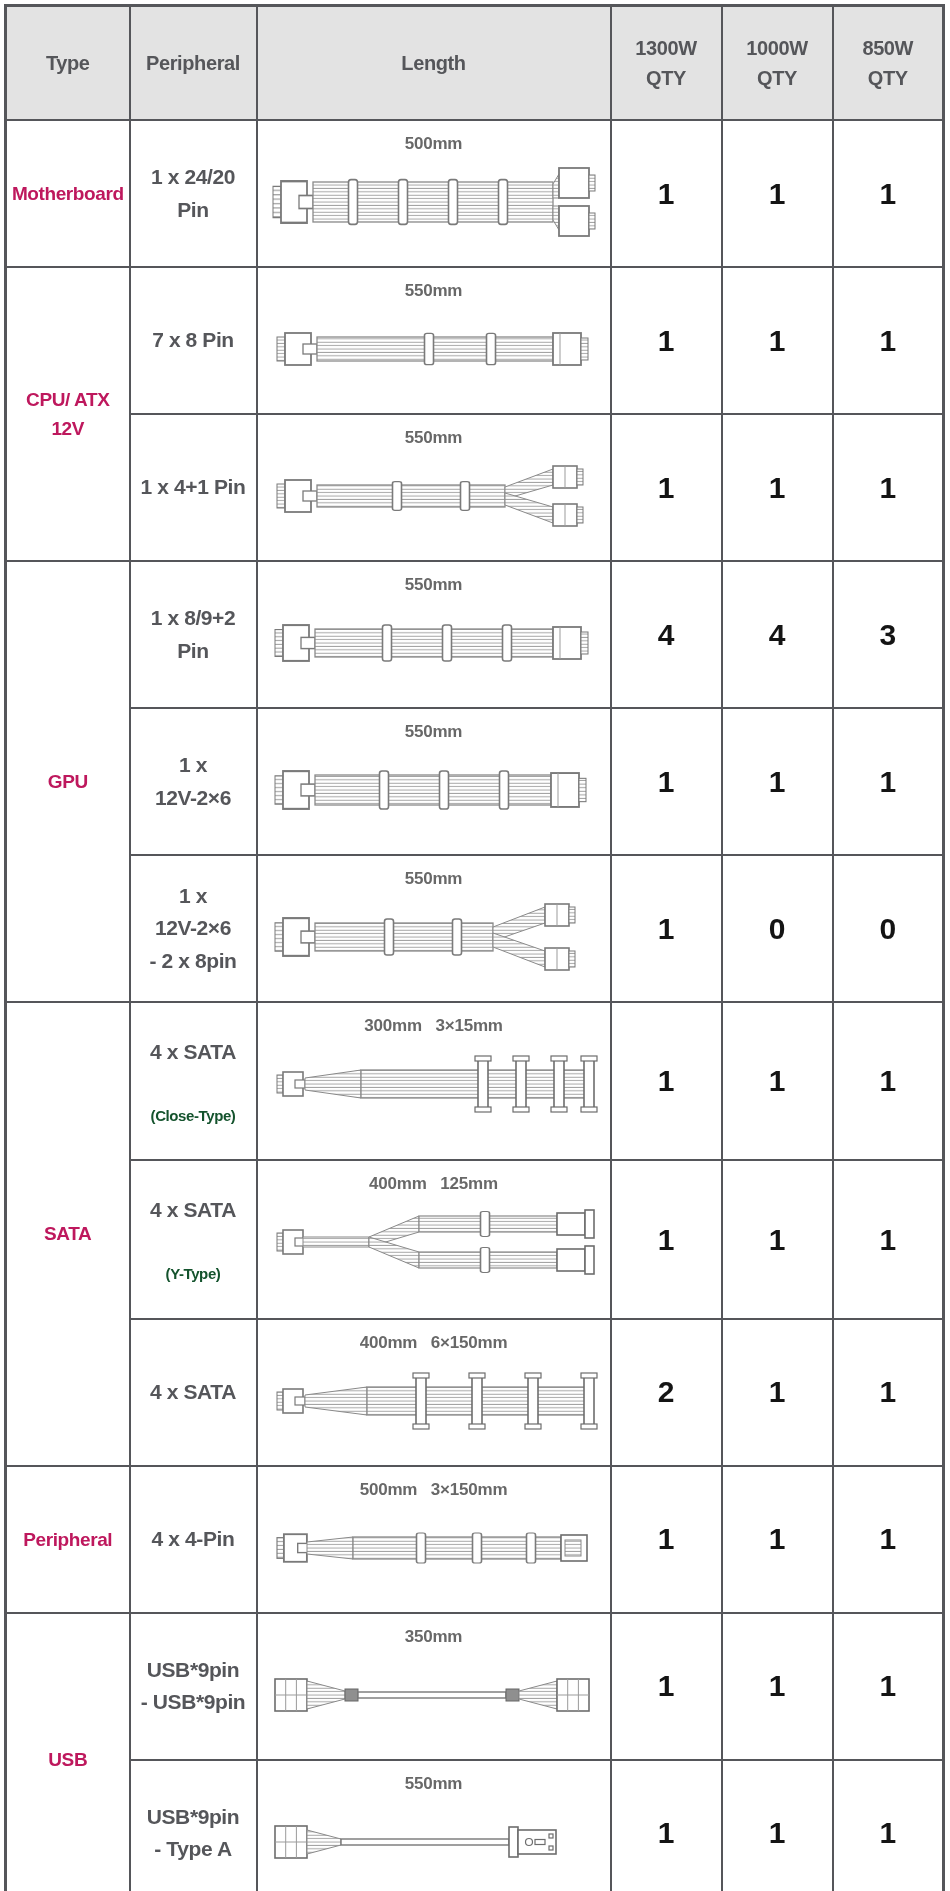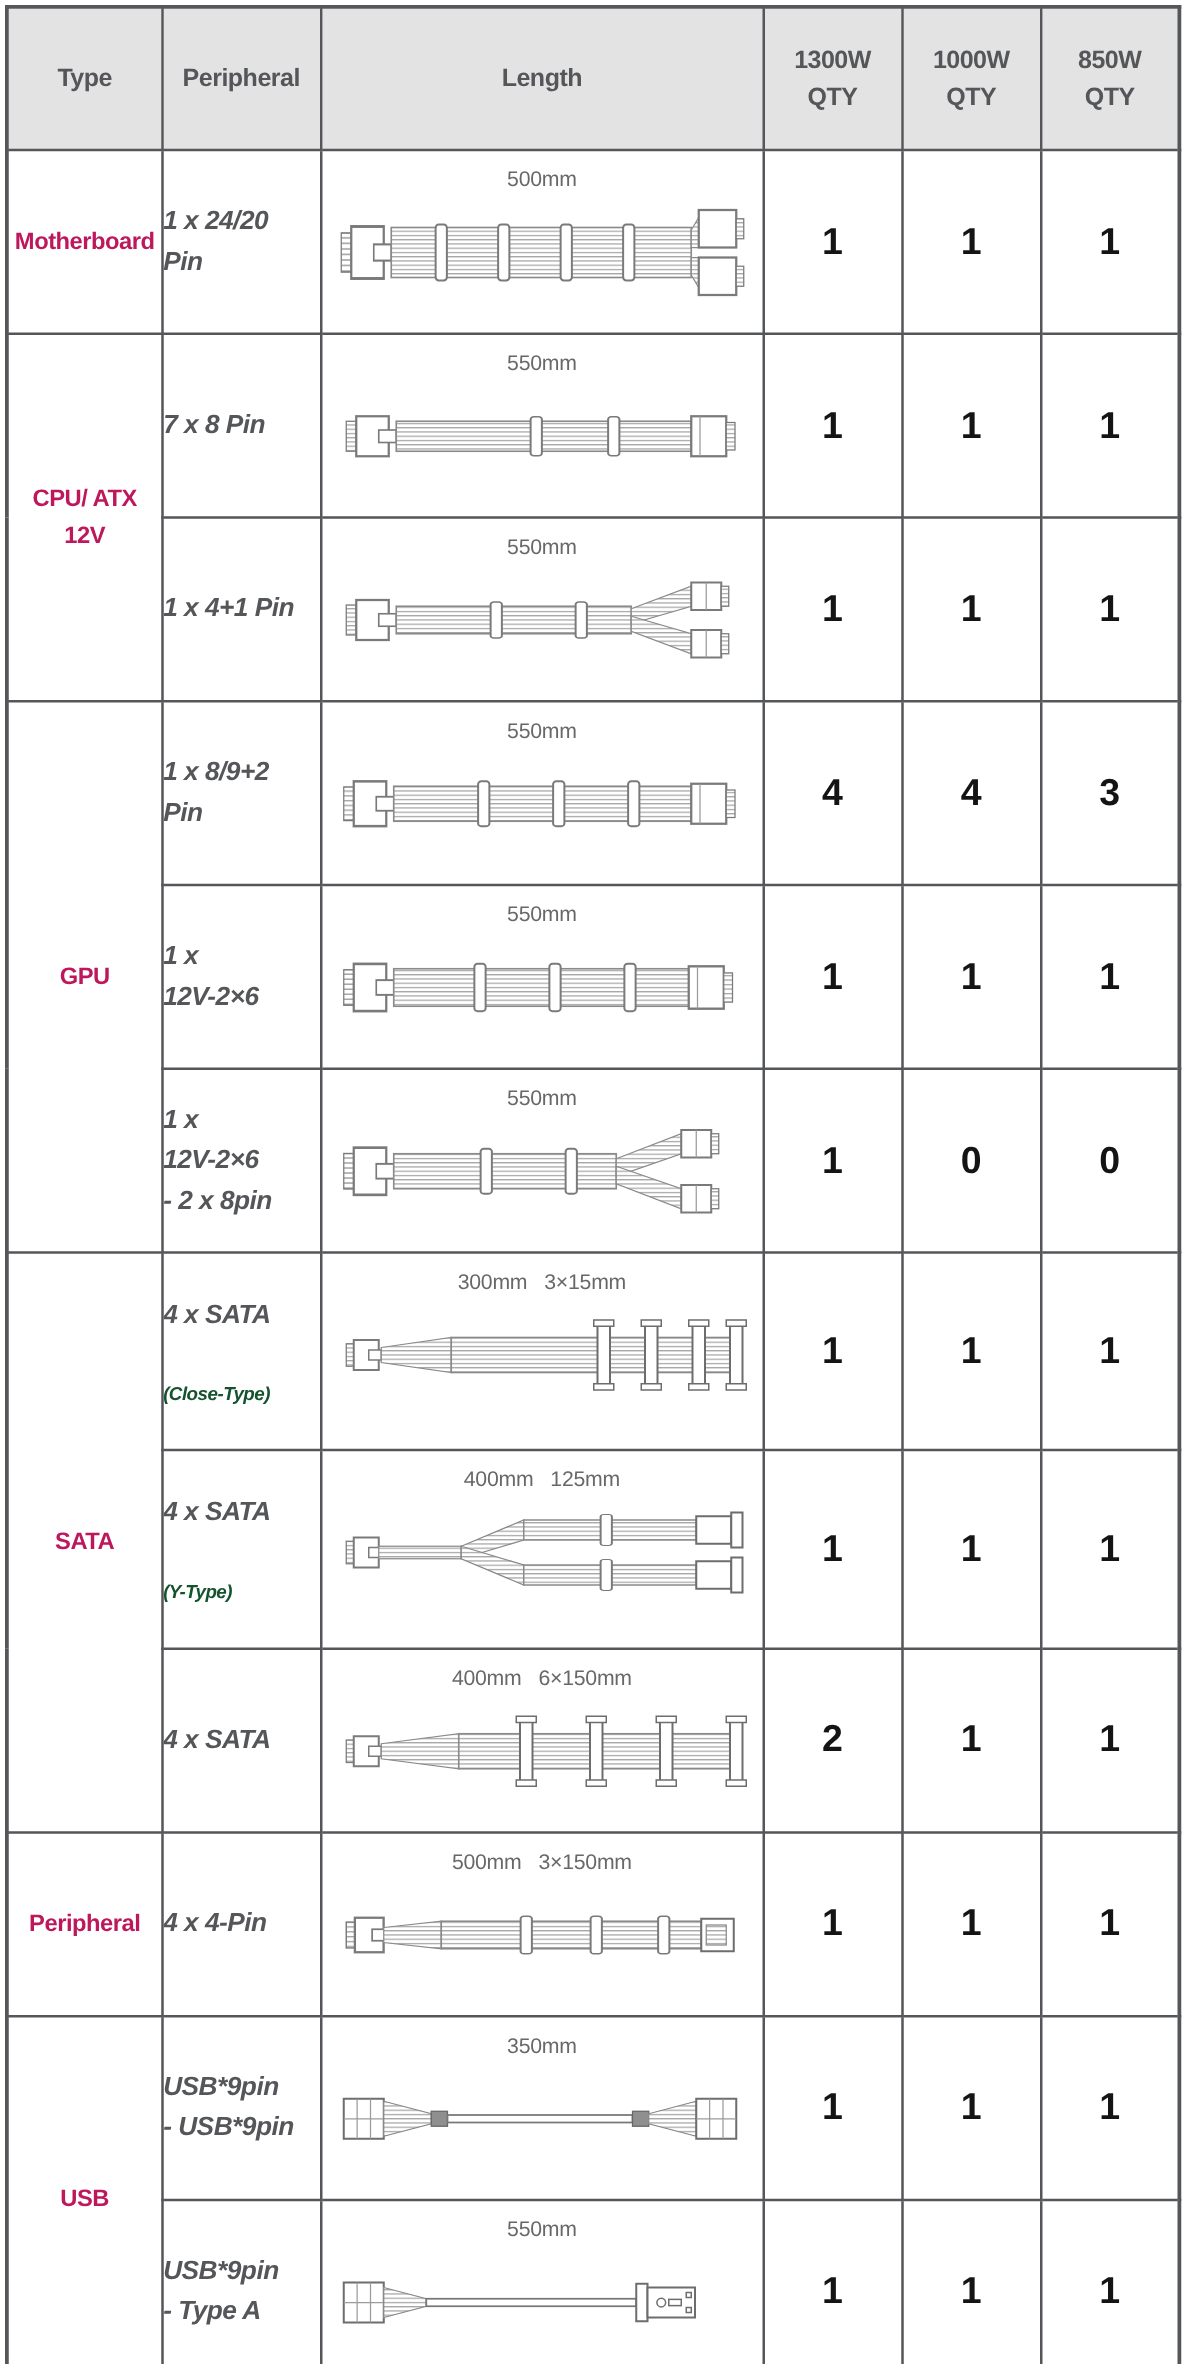--- a/index.html
+++ b/index.html
@@ -5,25 +5,25 @@
   html,body{margin:0;padding:0;background:#ffffff;}
   body{width:950px;font-family:"Liberation Sans",sans-serif;}
   .wrap{padding:4px;}
   table.spec{border-collapse:collapse;table-layout:fixed;width:941px;border:3px solid #55565a;}
   th,td{border:2px solid #55565a;padding:0;overflow:hidden;}
   th{background:#e3e3e3;color:#55565a;font-size:20px;font-weight:bold;line-height:1.5;
      white-space:pre-line;height:112px;letter-spacing:-0.4px;text-align:center;vertical-align:middle;}
   tr.r{height:147px;}
   td.type{color:#be185d;font-weight:bold;font-size:19px;line-height:1.55;text-align:center;
      vertical-align:middle;white-space:pre-line;letter-spacing:-0.4px;}
-  td.conn{color:#55565a;font-weight:bold;font-size:21px;line-height:1.55;text-align:left;
-     vertical-align:middle;white-space:pre-line;letter-spacing:-0.4px;font-style:italic;}
+  td.conn{color:#55565a;font-weight:bold;font-size:21px;line-height:1.55;text-align:center;
+     vertical-align:middle;white-space:pre-line;letter-spacing:-0.4px;}
   .conn-sub{font-size:15px;margin-top:3px;font-weight:bold;color:#14532d;}
   td.len{text-align:center;vertical-align:top;padding-top:13px;background:#ffffff;}
-  .len-label{color:#686868;font-size:17px;font-weight:normal;white-space:pre;letter-spacing:-0.2px;}
+  .len-label{color:#686868;font-size:17px;font-weight:bold;white-space:pre;letter-spacing:-0.2px;}
   .cable{display:block;margin:6px auto 0;overflow:visible;}
   td.qty{font-size:30px;font-weight:bold;color:#141414;text-align:center;vertical-align:middle;}
 </style>
 </head>
 <body>
 
 <svg width="0" height="0" style="position:absolute" aria-hidden="true">
 <defs>
 <pattern id="wp" patternUnits="userSpaceOnUse" width="8" height="3.4">
   <rect width="8" height="3.4" fill="#ffffff"></rect>

